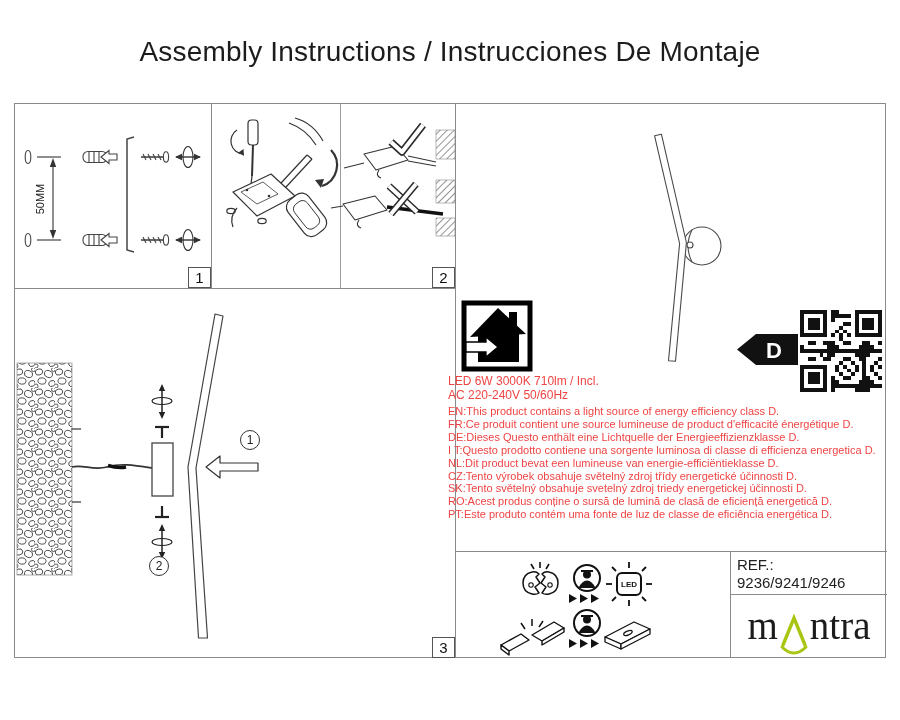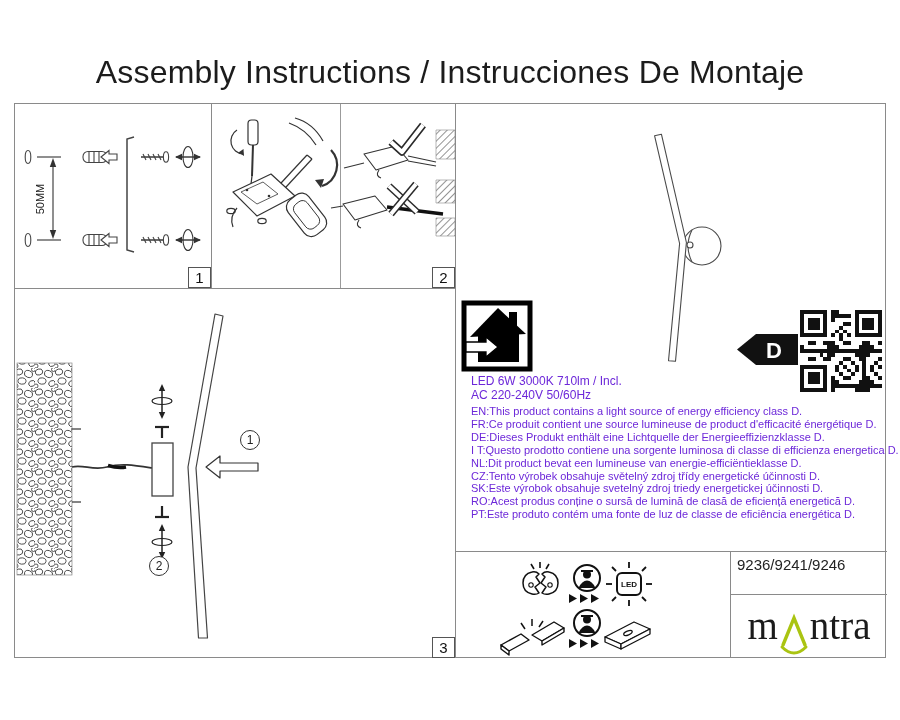--- a/index.html
+++ b/index.html
@@ -1,29 +1,29 @@
 <!DOCTYPE html>
 <html style="--brand-green: #aac412;"><head>
 <meta charset="utf-8">
 <style>
   html,body{margin:0;padding:0;background:#fff;}
   .page{position:relative;width:900px;height:720px;background:#ffffff;overflow:hidden;
         font-family:"Liberation Sans",sans-serif;color:#1f1f1f;}
-  .title{position:absolute;left:0;top:54px;width:100%;text-align:center;
-         font-size:32px;letter-spacing:.2px;color:#1c1c1c;}
+  .title{position:absolute;left:0;top:36px;width:100%;text-align:center;
+         font-size:28px;letter-spacing:.2px;color:#1c1c1c;}
   .frame{position:absolute;left:14px;top:103px;width:872px;height:555px;
          border:1px solid #8a8a8a;box-sizing:border-box;}
   .gline{position:absolute;background:#8a8a8a;}
   .plabel{position:absolute;width:23px;height:21px;border:1px solid #555;box-sizing:border-box;
           display:flex;align-items:center;justify-content:center;font-size:15px;color:#111;background:#fff;}
   .stepnum{position:absolute;width:20px;height:20px;border:1.4px solid #333;border-radius:50%;
            box-sizing:border-box;display:flex;align-items:center;justify-content:center;
            font-size:12px;color:#222;background:#fff;}
   .absvg{position:absolute;}
-  .specs{position:absolute;left:456px;top:270px;width:426px;font-size:12px;line-height:14px;color:#6d28d9;}
+  .specs{position:absolute;left:433px;top:270px;width:426px;font-size:12px;line-height:14px;color:#ef4444;}
   .statements{margin-top:3px;font-size:11px;line-height:12.9px;}
   .statements div{white-space:nowrap;}
   .refbox{position:absolute;left:722px;top:452px;width:148px;font-size:15px;line-height:18px;color:#222;}
   .logo{position:absolute;left:716px;top:490px;width:156px;height:64px;display:flex;
         align-items:flex-end;justify-content:center;font-family:"Liberation Serif",serif;
         font-size:39px;color:#1b1b1b;padding-bottom:10px;box-sizing:border-box;}
   .logo svg{margin:0 1px -9px 1px;}
   .dmark{fill:#fff;font-family:"Liberation Sans",sans-serif;font-size:22px;font-weight:bold;}
   .ledtxt{font-family:"Liberation Sans",sans-serif;font-size:8px;font-weight:bold;fill:#111;}
   .dim{font-size:11px;fill:#222;}
@@ -414,25 +414,25 @@
           <rect x="17" y="20" width="1" height="1"></rect>
         </g>
     </svg>
 
     <div class="specs">
       <div>LED  6W  3000K  710lm / Incl.</div>
       <div>AC 220-240V  50/60Hz</div>
       <div class="statements">
         <div>EN:This product contains a light source of energy efficiency class D.</div>
         <div>FR:Ce produit contient une source lumineuse de product d'efficacité énergétique D.</div>
-        <div>DE:Dieses Produkt enthält eine Lichtquelle der Energieeffizienzklasse D.</div>
+        <div>DE:Dieses Questo enthält eine Lichtquelle der Energieeffizienzklasse D.</div>
         <div>I T:Questo prodotto contiene una sorgente luminosa di classe di efficienza energetica D.</div>
         <div>NL:Dit product bevat een lumineuse van energie-efficiëntieklasse D.</div>
         <div>CZ:Tento výrobek obsahuje světelný zdroj třídy energetické účinnosti D.</div>
-        <div>SK:Este výrobok obsahuje svetelný zdroj triedy energetickej účinnosti D.</div>
+        <div>SK:Tento světelný obsahuje svetelný zdroj triedy energetickej účinnosti D.</div>
         <div>RO:Acest produs conține o sursă de lumină de clasă de eficiență energetică D.</div>
         <div>PT:Este produto contém uma fonte de luz de classe de eficiência energética D.</div>
       </div>
     </div>
 
     <svg class="absvg" style="left:450px;top:452px;" width="270" height="100" viewBox="0 0 270 100">
       <g stroke="#111" fill="#fff" stroke-width="1.5" stroke-linejoin="round">
         <g transform="translate(75,27)">
           <path d="M-8,-11 Q-17,-9 -17,0 Q-17,9 -8,11 Q-4,12 -1,10 L-5,4 L0,0 L-4,-6 L-1,-9 Q-4,-12 -8,-11 Z"></path>
           <path d="M9,-11 Q18,-9 18,0 Q18,9 9,11 Q5,12 2,10 L6,4 L1,0 L5,-6 L2,-9 Q5,-12 9,-11 Z"></path>
@@ -486,20 +486,21 @@
         <g transform="translate(163,78)" stroke-width="1.3">
           <polygon points="-23,3 6,-12 22,-5 -7,10"></polygon>
           <polygon points="-23,3 -7,10 -7,15 -23,8"></polygon>
           <polygon points="-7,10 22,-5 22,0 -7,15"></polygon>
           <ellipse cx="0" cy="-1" rx="4.5" ry="2" transform="rotate(-22 0 -1)"></ellipse>
         </g>
       </g>
     </svg>
 
     <div class="refbox">
+      <div>REF.:</div>
       <div>9236/9241/9246</div>
     </div>
 
     <div class="logo">
       <span>m</span>
       <svg width="30" height="46" viewBox="0 0 30 46">
         <polyline points="4,34 15,7 26,34" fill="none" stroke="#aac412" stroke-width="3.4" stroke-linecap="round"></polyline>
         <path d="M3,36 Q15,48 27,36" fill="none" stroke="#aac412" stroke-width="3" stroke-linecap="round"></path>
       </svg>
       <span>ntra</span>

